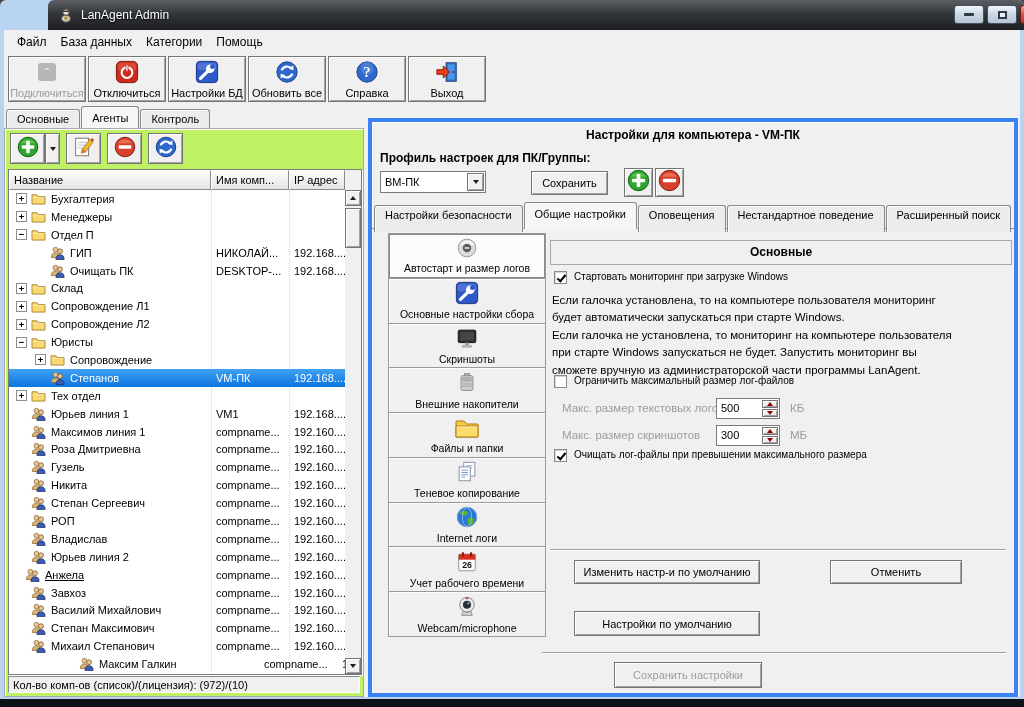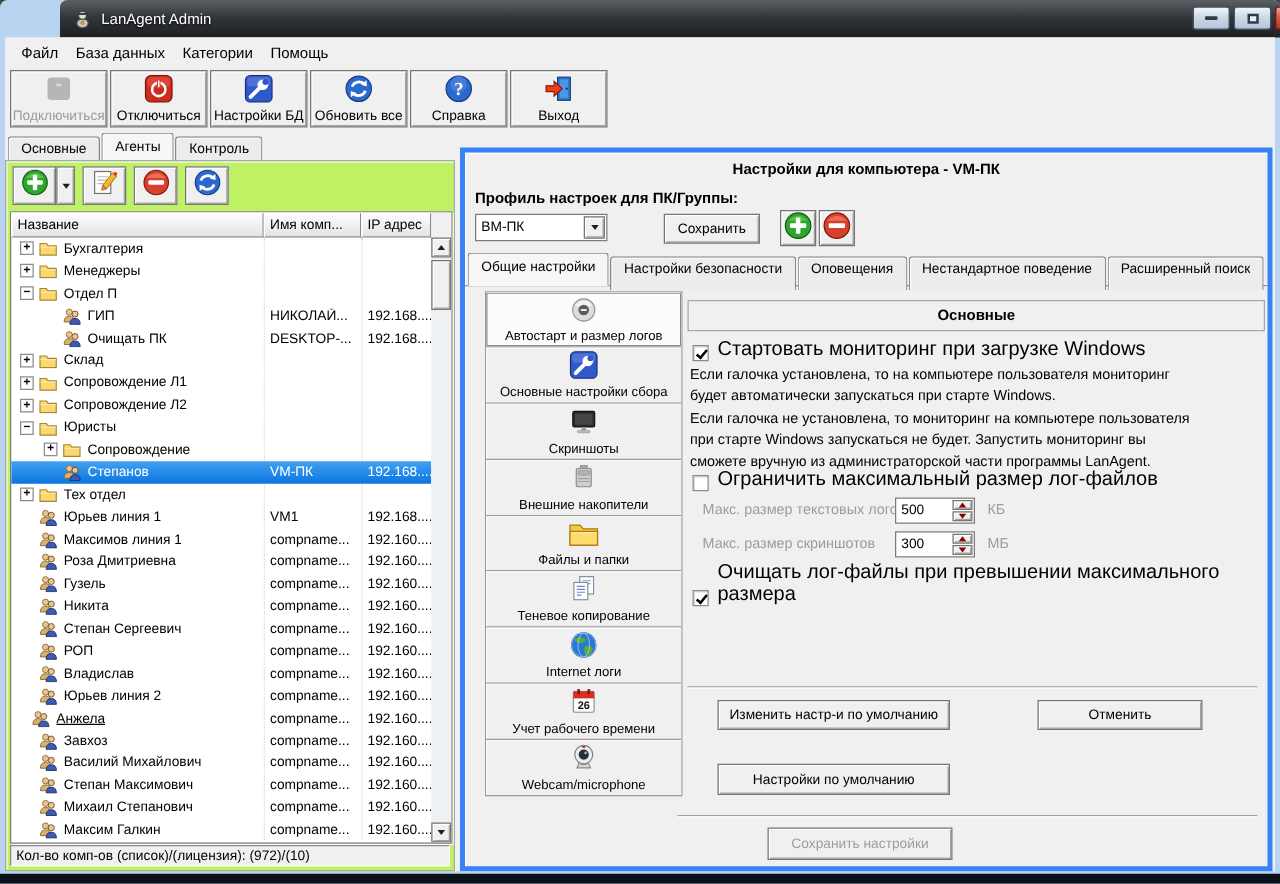--- a/index.html
+++ b/index.html
@@ -115,21 +115,21 @@
     flex-direction:column; align-items:center; justify-content:center; gap:1px;
     font-size:10.5px; text-align:center; padding:2px; box-shadow:inset 1px 1px 0 #fcfcfc; cursor:default; }
   .cat:last-child { border-bottom:none; }
   .cat.active { background:#fcfcfc; box-shadow:inset 0 0 0 1px #8a8a8a; }
   .cat svg { flex:none; }
 
   .grouphead { position:absolute; left:178px; top:118px; width:462px; height:25px;
     border:1px solid #a8a8a8; background:#f0f0f0; text-align:center; font-size:12px;
     font-weight:bold; padding-top:4px; }
 
-  .cbrow { position:absolute; display:flex; align-items:flex-end; gap:7px; font-size:16px; }
+  .cbrow { position:absolute; display:flex; align-items:flex-start; gap:7px; font-size:10px; }
   .cb { width:13px; height:13px; background:#fff; border:1px solid #8a8a8a;
     box-shadow:inset 1px 1px 0 #d6d6d6; position:relative; flex:none; }
   .cb.checked::after { content:""; position:absolute; left:2px; top:3px; width:7px; height:3px;
     border-left:2px solid #000; border-bottom:2px solid #000; transform:rotate(-50deg); }
 
   .desc { position:absolute; left:180px; top:170px; width:450px; font-size:11.5px;
     line-height:17.4px; white-space:pre-line; }
 
   .graylab { position:absolute; color:#9c9c9c; font-size:11.5px; }
   .spin { position:absolute; left:344px; width:64px; height:21px; border:1px solid #7b7b7b;
@@ -708,21 +708,21 @@
                     <circle cx="10.7" cy="5.6" r="2.6" fill="#edc48c" stroke="#6a5030" stroke-width="0.8"></circle>
                     <path d="M6.3 14.4 Q6.3 9.4 10.7 9.4 Q15.1 9.4 15.1 14.4 Z" fill="#3c5cb4" stroke="#1f2f66" stroke-width="0.8"></path>
                   </svg>
                 </span>
                 <span class="tname">Михаил Степанович</span>
               </div>
               <div class="tc2">compname...</div>
               <div class="tc3">192.160....</div>
             </div>
             <div class="trow">
-              <div class="tc1" style="padding-left: 7px;">
+              <div class="tc1" style="padding-left: 7px; margin-left: 48px;">
                 <span style="width: 15px; flex: 0 0 auto;"></span>
                 <span class="ticon-s">
                   <svg width="15" height="14" viewBox="0 0 16 15">
                     <circle cx="5.8" cy="4" r="2.6" fill="#edc48c" stroke="#8a6a3a" stroke-width="0.8"></circle>
                     <path d="M1.4 12.4 Q1.4 7.4 5.8 7.4 Q10.2 7.4 10.2 12.4 Z" fill="#d9b266" stroke="#8a6a3a" stroke-width="0.8"></path>
                     <circle cx="10.7" cy="5.6" r="2.6" fill="#edc48c" stroke="#6a5030" stroke-width="0.8"></circle>
                     <path d="M6.3 14.4 Q6.3 9.4 10.7 9.4 Q15.1 9.4 15.1 14.4 Z" fill="#3c5cb4" stroke="#1f2f66" stroke-width="0.8"></path>
                   </svg>
                 </span>
                 <span class="tname">Максим Галкин</span>
@@ -770,22 +770,22 @@
         <span>
           <svg width="25" height="25" viewBox="0 0 26 26">
               <circle cx="13" cy="13" r="10.6" fill="#d6402c" stroke="#7e160a"></circle>
               <path d="M5 9 a10 10 0 0 1 16 0" fill="#ec7a62" opacity="0.8"></path>
               <rect x="6.2" y="11.1" width="13.6" height="3.8" rx="1" fill="#fff"></rect>
             </svg>
         </span>
       </div>
 
       <div class="rp-tabs">
+        <div class="tab">Настройки безопасности</div>
         <div class="tab active">Общие настройки</div>
-        <div class="tab">Настройки безопасности</div>
         <div class="tab">Оповещения</div>
         <div class="tab">Нестандартное поведение</div>
         <div class="tab">Расширенный поиск</div>
       </div>
 
       <div class="sidebar">
         <div class="cat active">
           <span>
             <svg width="22" height="22" viewBox="0 0 26 26">
                 <circle cx="13" cy="13" r="10.5" fill="#dcdcdc" stroke="#909090"></circle>

